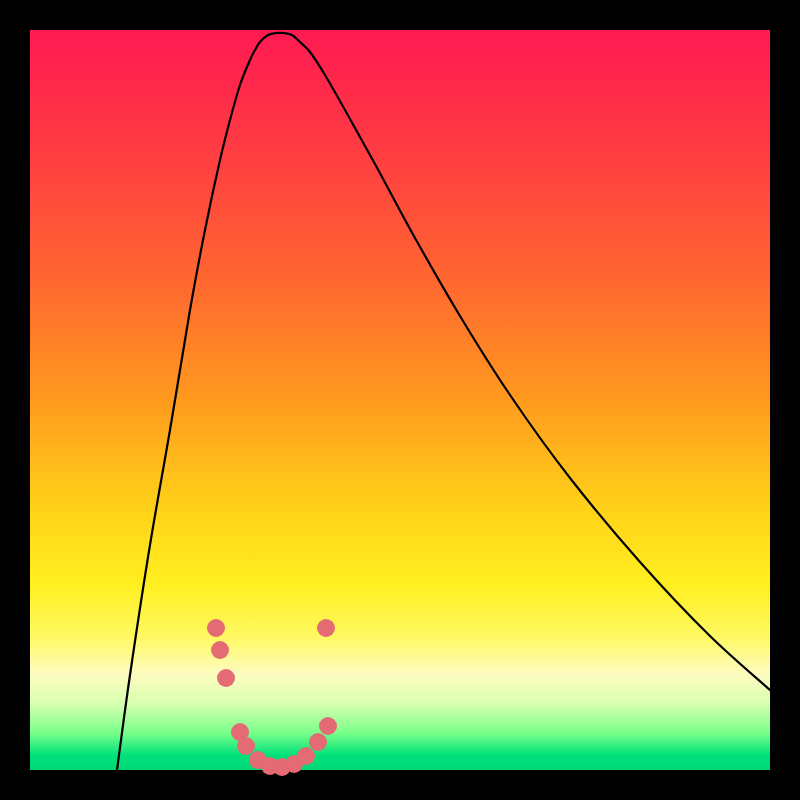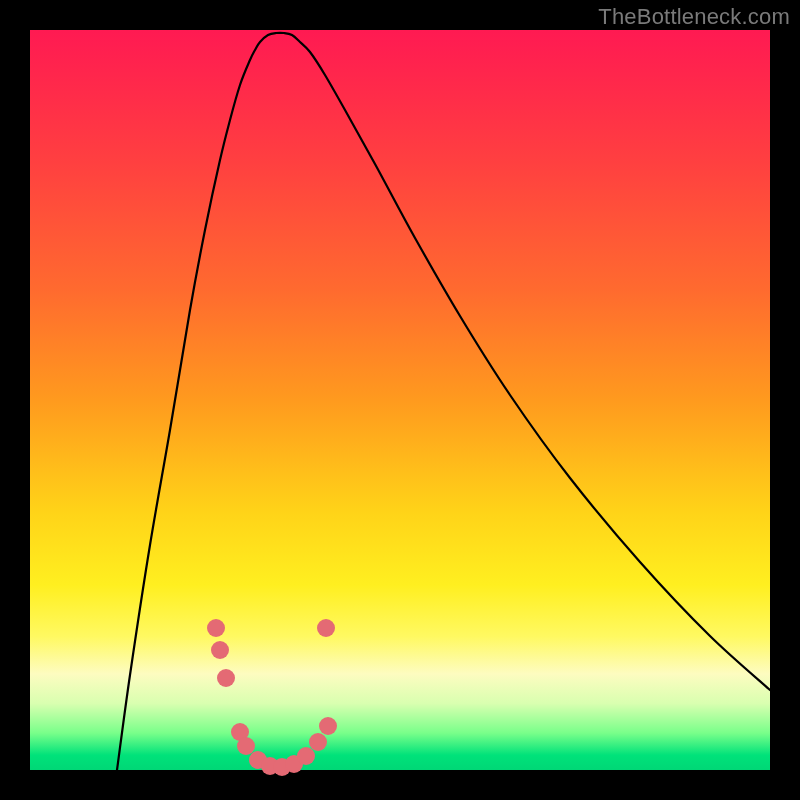--- a/index.html
+++ b/index.html
@@ -58,21 +58,20 @@
     top: 0;
     width: 740px;
     height: 740px;
     overflow: visible;
   }
 </style>
 </head>
 <body>
 
 <div class="frame">
-  <div class="watermark">TheBottleneck.com</div>
 
   <div class="plot">
     <svg class="curve" viewBox="0 0 740 740" preserveAspectRatio="none">
       <path fill="none" stroke="#000" stroke-width="2.2" stroke-linecap="round" d="M 87 740 C 89.2 724.2, 94.5 682.5, 100 645 C 105.5 607.5, 113.3 555.8, 120 515 C 126.7 474.2, 133.3 439.2, 140 400 C 146.7 360.8, 154.2 313.3, 160 280 C 165.8 246.7, 170.0 225.0, 175 200 C 180.0 175.0, 185.8 148.3, 190 130 C 194.2 111.7, 196.7 102.5, 200 90 C 203.3 77.5, 206.7 65.0, 210 55 C 213.3 45.0, 217.5 35.8, 220 30 C 222.5 24.2, 223.3 23.0, 225 20 C 226.7 17.0, 227.8 14.5, 230 12 C 232.2 9.5, 235.3 6.5, 238 5 C 240.7 3.5, 243.3 3.3, 246 3 C 248.7 2.7, 251.3 2.7, 254 3 C 256.7 3.3, 259.3 3.5, 262 5 C 264.7 6.5, 267.0 9.2, 270 12 C 273.0 14.8, 275.8 16.5, 280 22 C 284.2 27.5, 289.2 35.3, 295 45 C 300.8 54.7, 306.7 65.2, 315 80 C 323.3 94.8, 333.3 112.7, 345 134 C 356.7 155.3, 370.8 182.7, 385 208 C 399.2 233.3, 414.2 259.8, 430 286 C 445.8 312.2, 461.7 338.0, 480 365 C 498.3 392.0, 518.3 420.2, 540 448 C 561.7 475.8, 586.7 505.7, 610 532 C 633.3 558.3, 658.3 584.7, 680 606 C 701.7 627.3, 730.0 651.0, 740 660"></path>
       <g>
           <circle cx="186" cy="598" r="9" fill="#e46a74"></circle>
           <circle cx="190" cy="620" r="9" fill="#e46a74"></circle>
           <circle cx="196" cy="648" r="9" fill="#e46a74"></circle>
           <circle cx="210" cy="702" r="9" fill="#e46a74"></circle>
           <circle cx="216" cy="716" r="9" fill="#e46a74"></circle>

